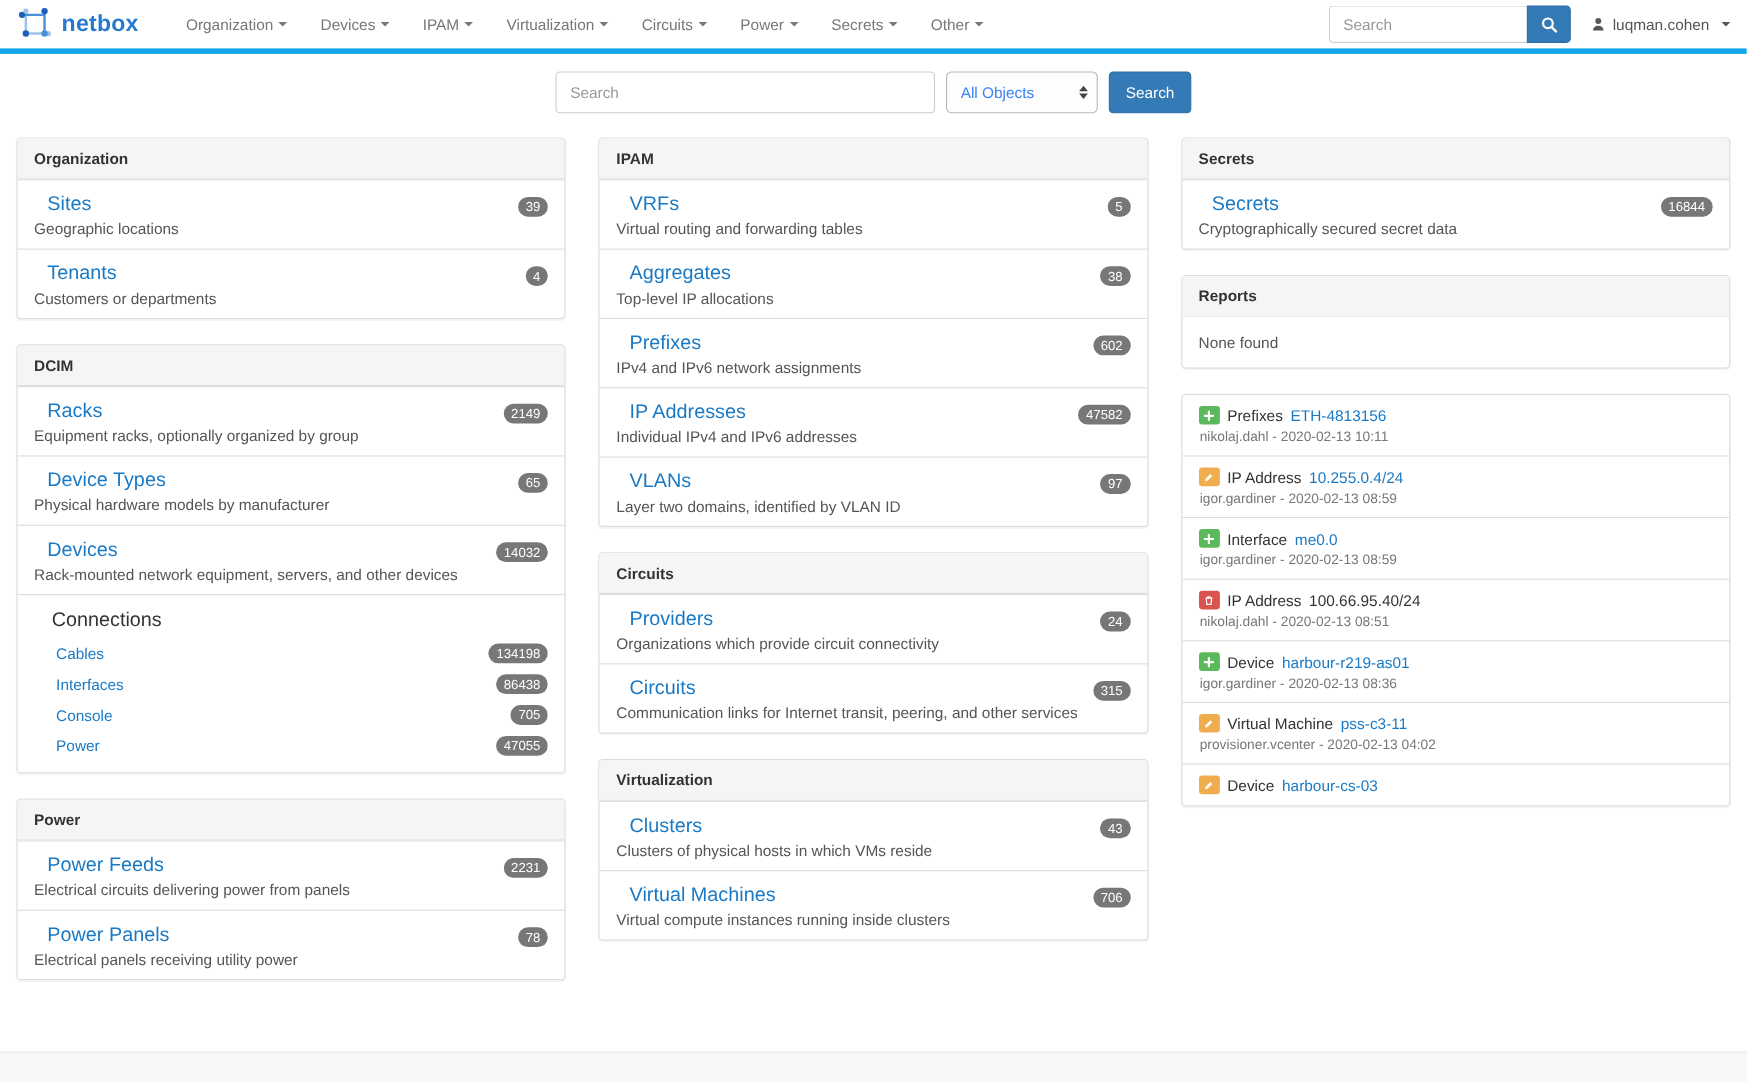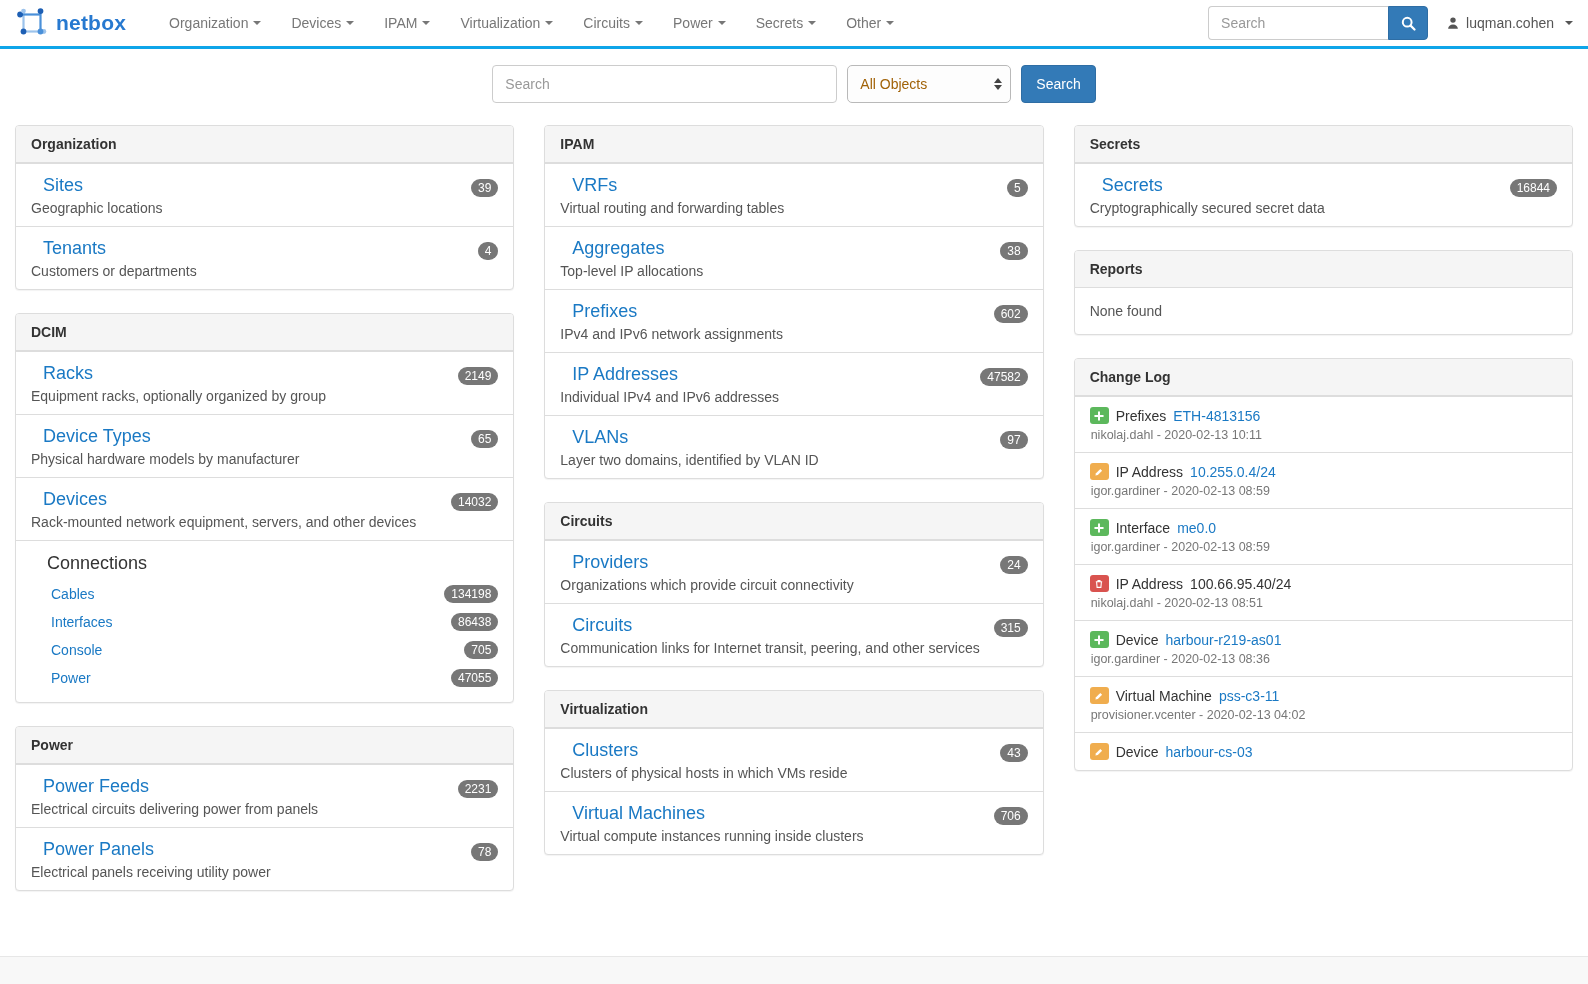--- a/index.html
+++ b/index.html
@@ -6,21 +6,21 @@
   html,body { background:#fff; }
   body {
     width: 1588px; height: 984px; overflow: hidden;
     font-family: "Liberation Sans", sans-serif;
     font-size: 14px; color: #333;
   }
   a { text-decoration: none; cursor: pointer; }
 
   
   .navbar {
-    height: 49px; background: #fff; border-bottom: 3px solid #0ea5e9;
+    height: 49px; background: #fff; border-bottom: 5px solid #0ea5e9;
     display: flex; align-items: center; padding: 0 15px;
   }
   .brand { display:flex; align-items:center; gap:7px; margin-right: 28px; cursor:pointer; }
   .brand-text { font-size: 21px; font-weight: bold; color: #2779d0; letter-spacing: .2px; }
   .nav-menus { display: flex; list-style: none; align-items: center; }
   .nav-menus li {
     color: #777; padding: 0 15px; height: 49px; display: flex; align-items: center;
     cursor: pointer; white-space: nowrap;
   }
   .caret {
@@ -45,23 +45,23 @@
 
   
   .hero { display: flex; justify-content: center; align-items: center; gap: 10px; padding: 16px 0 20px; }
   .hero-input {
     width: 345px; height: 38px; border: 1px solid #ccc; border-radius: 4px;
     padding: 6px 12px; font-size: 14px; color:#555; outline:none;
     font-family: "Liberation Sans", sans-serif;
   }
   .hero-input::placeholder { color: #999; }
   .hero-select {
-    width: 164px; height: 38px; border: 1px solid #b9b9b9; border-radius: 5px;
+    width: 138px; height: 38px; border: 1px solid #b9b9b9; border-radius: 5px;
     background: #fdfdfd; display: flex; align-items: center; padding: 0 8px 0 12px;
-    cursor: pointer; color:#a16207;
+    cursor: pointer; color:#3b82f6;
   }
   .spinner { margin-left: auto; display: flex; flex-direction: column; gap: 2px; padding-left: 8px; }
   .spinner i { display:block; width:0; height:0; border-left:4px solid transparent; border-right:4px solid transparent; }
   .spinner .up { border-bottom: 5px solid #444; }
   .spinner .down { border-top: 5px solid #444; }
   .hero-btn {
     height: 38px; padding: 0 14px; background: #337ab7; border: 1px solid #2e6da4;
     border-radius: 4px; color: #fff; font-size: 14px; cursor: pointer;
     font-family: "Liberation Sans", sans-serif;
   }
@@ -356,21 +356,20 @@
     </div>
 
     <div class="panel">
       <div class="panel-heading">Reports</div>
       <div class="panel-body">
         <span class="none-found">None found</span>
       </div>
     </div>
 
     <div class="panel">
-      <div class="panel-heading">Change Log</div>
 
       <div class="cl-item">
         <div class="cl-line">
           <span class="cl-icon add">
               <svg width="10" height="10" viewBox="0 0 10 10">
                 <path d="M5 1.2v7.6M1.2 5h7.6" stroke="#fff" stroke-width="2" stroke-linecap="round"></path>
               </svg>
             </span>
           <span class="cl-type">Prefixes</span>
           <a class="cl-obj">ETH-4813156</a>

